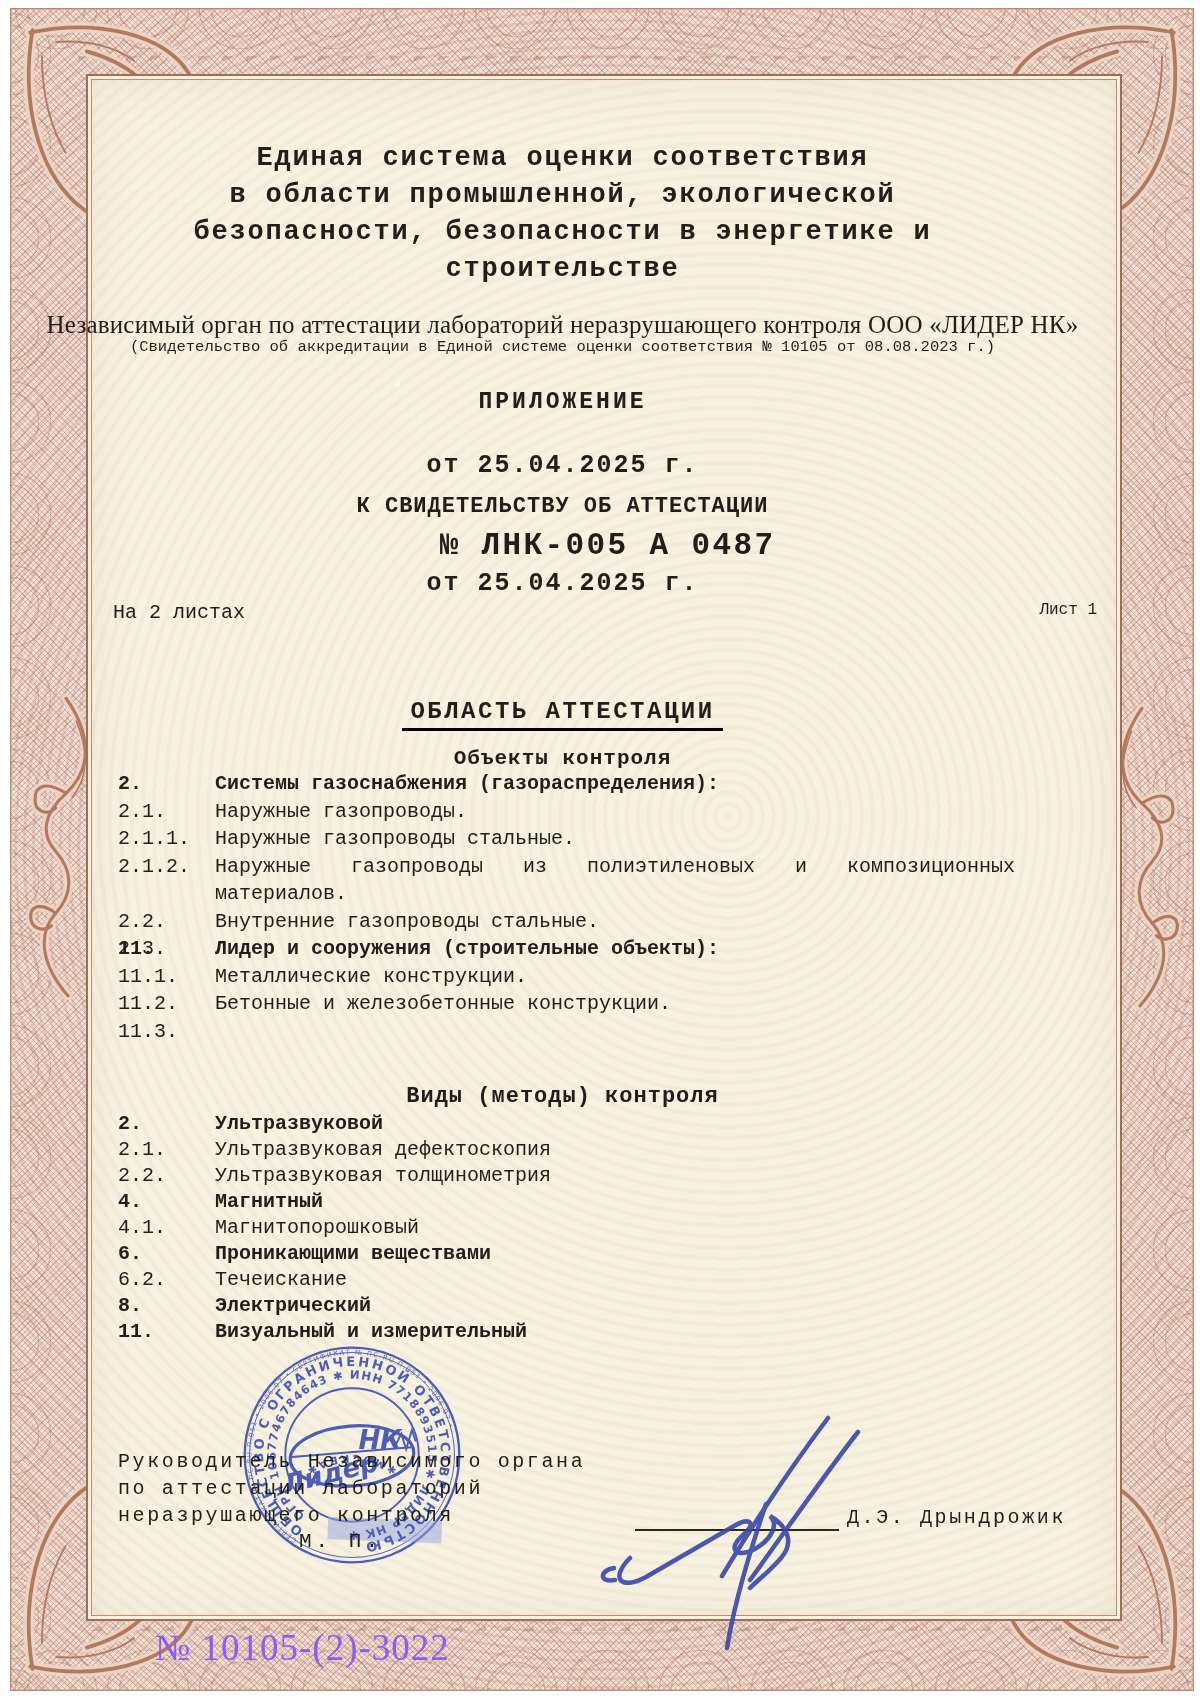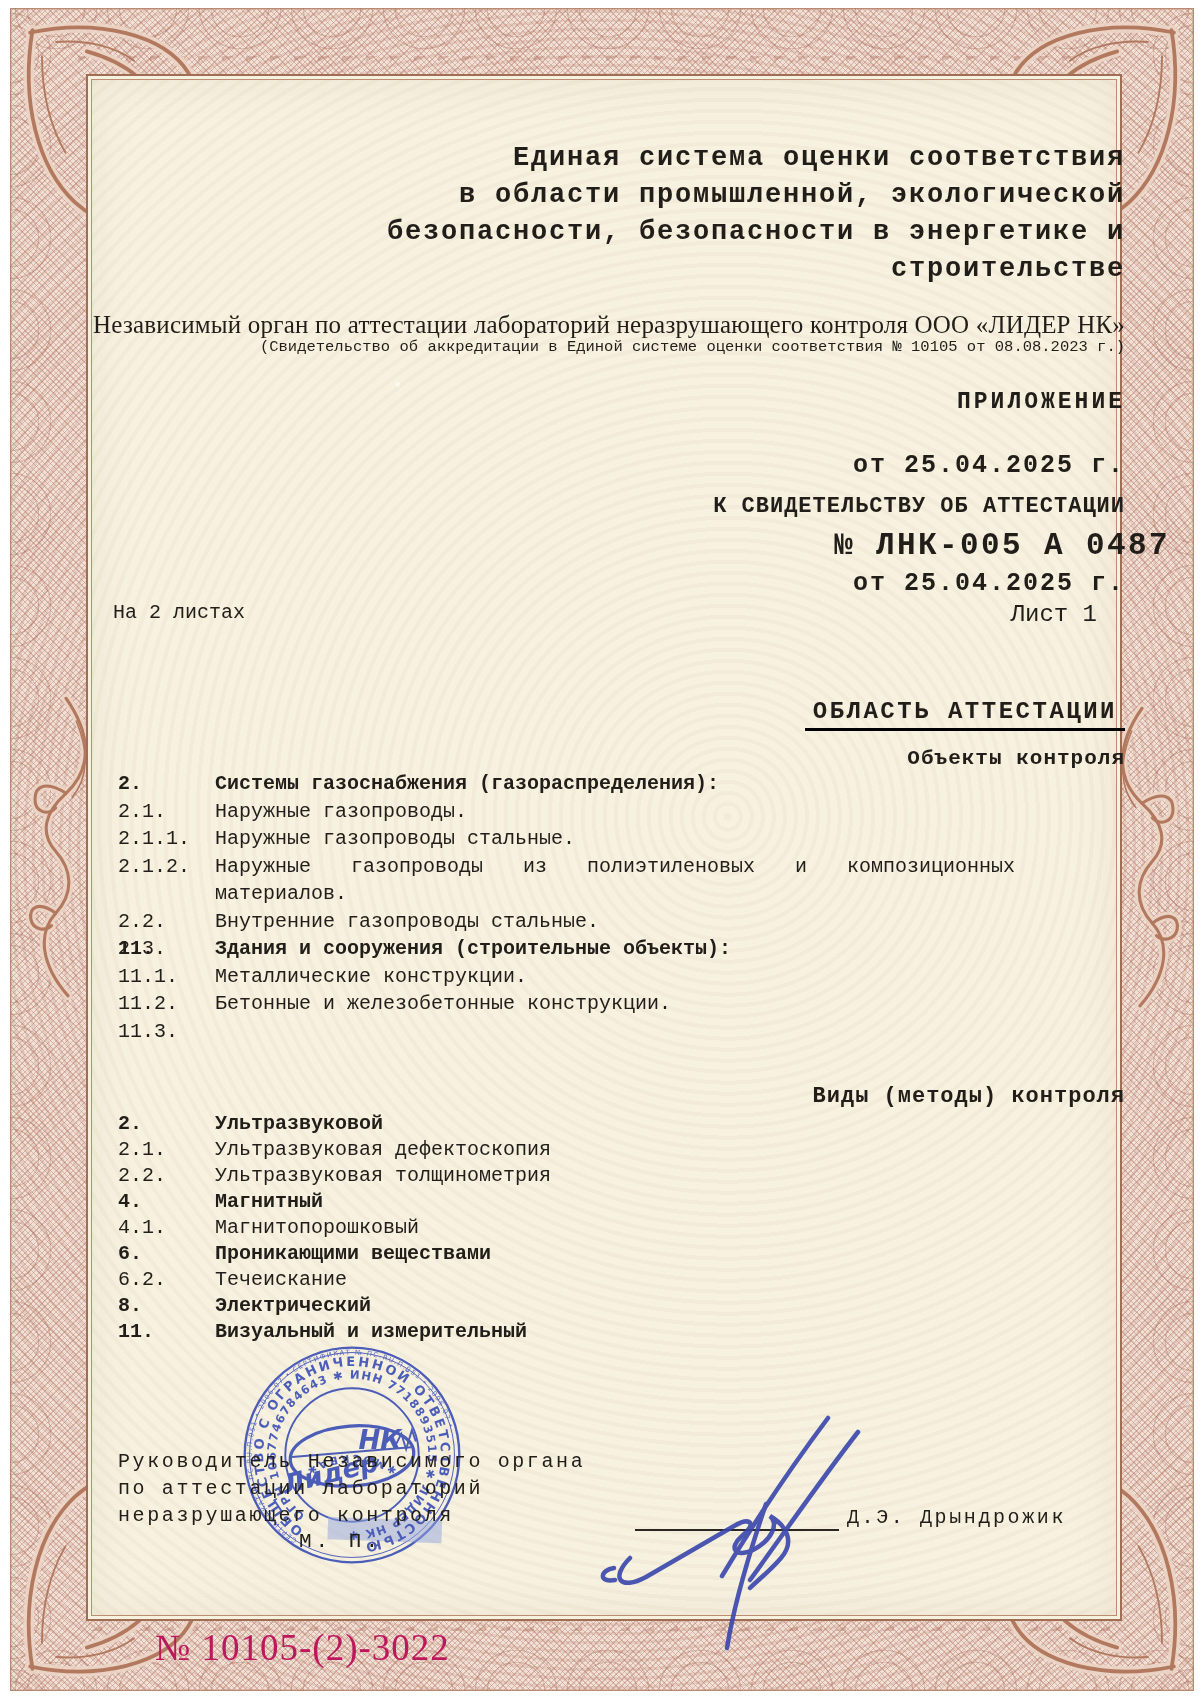--- a/index.html
+++ b/index.html
@@ -37,31 +37,31 @@
     background-size:24px 11px;}
   
   .sheet{position:absolute;left:86px;top:74px;width:1032px;height:1543px;
     background-color:#f7f1e0;
     background-image:radial-gradient(circle at 30% 20%, rgba(255,255,255,.5) 0 2px, rgba(0,0,0,0) 3px),
       repeating-radial-gradient(circle at 62% 48%, rgba(228,218,196,.25) 0 4px, rgba(255,255,255,0) 4px 11px);
     border:2px solid #a06d55;
     box-shadow:inset 0 0 0 3px #f7f1e0, inset 0 0 0 4px #bb8c72, inset 0 0 40px rgba(205,185,150,.25);}
   .ornament{position:absolute;pointer-events:none;}
   
-  .c{left:0;width:1125px;text-align:right;}
+  .c{left:0;width:1125px;text-align:center;}
   .title{top:140px;font-size:27px;font-weight:bold;line-height:37px;letter-spacing:1.8px;}
   .org{top:311px;font-size:25px;letter-spacing:.2px;font-family:Liberation Serif, serif;}
   .accred{top:338px;font-size:15.5px;}
   .annex{top:389px;font-size:23px;font-weight:bold;letter-spacing:3px;}
   .date1{top:451px;font-size:25px;font-weight:bold;letter-spacing:2px;}
   .tocert{top:494px;font-size:22px;font-weight:bold;letter-spacing:1px;}
   .certno{top:528px;font-size:31px;font-weight:bold;letter-spacing:2.4px;padding-left:45px;}
   .date2{top:569px;font-size:25px;font-weight:bold;letter-spacing:2px;}
   .sheets{top:601px;left:113px;font-size:20px;}
-  .sheetlbl{top:601px;right:107px;font-size:24px;}
+  .sheetlbl{top:601px;right:107px;font-size:16px;}
   .scope-title{top:698px;}
   .scope-title span{display:inline-block;font-size:24px;font-weight:bold;letter-spacing:2.5px;
     padding:0 8px 3px 8px;border-bottom:3px solid #000000;}
   .objects-heading{top:747px;font-size:21px;font-weight:bold;letter-spacing:1px;}
   .methods-heading{top:1084px;font-size:22px;font-weight:bold;letter-spacing:1px;}
   .list{left:118px;width:900px;font-size:20px;}
   .objects-list{top:770px;}
   .methods-list{top:1111px;}
   .objects-list .row{line-height:27.5px;}
   .methods-list .row{line-height:26px;}
@@ -69,21 +69,21 @@
   .row .num{position:absolute;left:0;top:0;}
   .row .txt{display:block;margin-left:97px;width:800px;}
   .row.b{font-weight:bold;}
   .row.j .txt{text-align:justify;}
   .role{left:118px;font-size:20px;letter-spacing:2.6px;z-index:4;}
   .r1{top:1450px;} .r2{top:1477px;} .r3{top:1504px;}
   .mp{left:299px;top:1530px;font-size:21px;letter-spacing:4px;z-index:4;}
   .sig-name{left:847px;top:1506px;font-size:20px;letter-spacing:2.6px;z-index:4;}
   .sig-line{left:635px;top:1529px;width:204px;height:2px;background:#2b2722;z-index:3;}
   .footer-no{left:155px;top:1626px;font-family:"Liberation Serif","DejaVu Serif",serif;
-    font-size:37px;letter-spacing:1px;color:#be185d;z-index:4;}
+    font-size:37px;letter-spacing:1px;color:#8b5cf6;z-index:4;}
   .stamp-svg{left:236px;top:1339px;width:232px;height:232px;z-index:2;opacity:.92;}
   .sign-svg{left:570px;top:1408px;width:320px;height:250px;z-index:5;}
 </style>
 </head>
 <body>
 
 <div class="border-band">
   <div class="scallop sc-top"></div>
   <div class="scallop sc-bottom"></div>
   <div class="scallop sc-left"></div>
@@ -183,21 +183,21 @@
     </div>
     <div class="row">
       <span class="num">2.2.</span>
       <span class="txt">Внутренние газопроводы стальные.</span>
     </div>
     <div class="row">
       <span class="num">2.3.</span>
     </div>
     <div class="row b">
       <span class="num">11.</span>
-      <span class="txt">Здания и сооружения (строительные объекты):</span>
+      <span class="txt">Лидер и сооружения (строительные объекты):</span>
     </div>
     <div class="row">
       <span class="num">11.1.</span>
       <span class="txt">Металлические конструкции.</span>
     </div>
     <div class="row">
       <span class="num">11.2.</span>
       <span class="txt">Бетонные и железобетонные конструкции.</span>
     </div>
     <div class="row">

